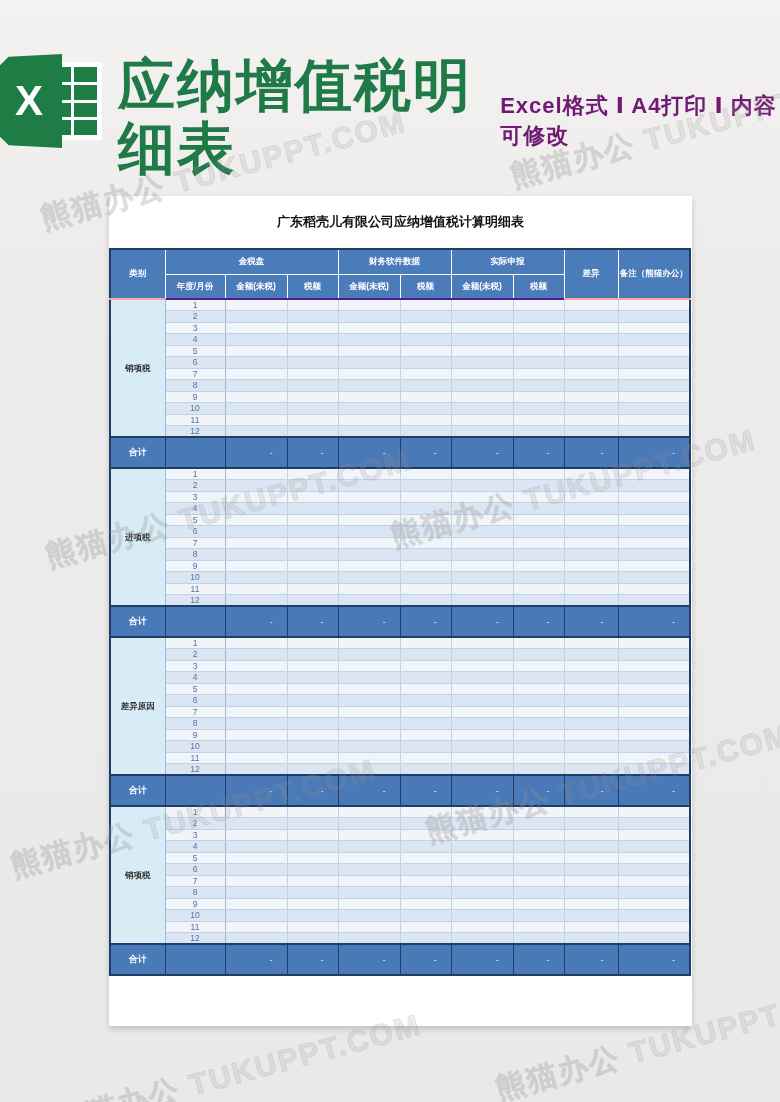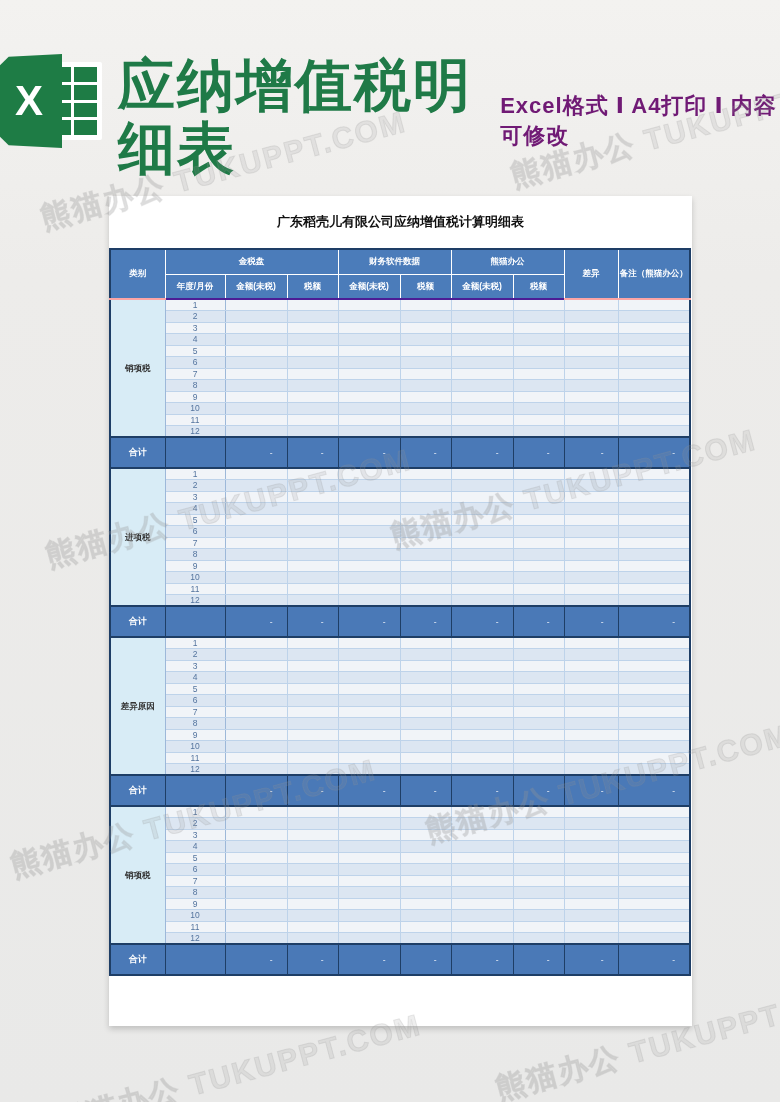--- a/index.html
+++ b/index.html
@@ -135,21 +135,21 @@
         <col style="width:62px">
         <col style="width:51px">
       <col style="width:54px">
         <col style="width:72px">
     </colgroup>
     <thead>
       <tr class="h1">
         <th rowspan="2" class="rs">类别</th>
         <th colspan="3">金税盘</th>
         <th colspan="2">财务软件数据</th>
-        <th colspan="2">熊猫办公</th>
+        <th colspan="2">实际申报</th>
         <th rowspan="2" class="rs">差异</th>
         <th rowspan="2" class="rs">备注（熊猫办公）</th>
       </tr>
       <tr class="h2">
         <th>年度/月份</th>
         <th>金额(未税)</th>
         <th>税额</th>
         <th>金额(未税)</th>
         <th>税额</th>
         <th>金额(未税)</th>

